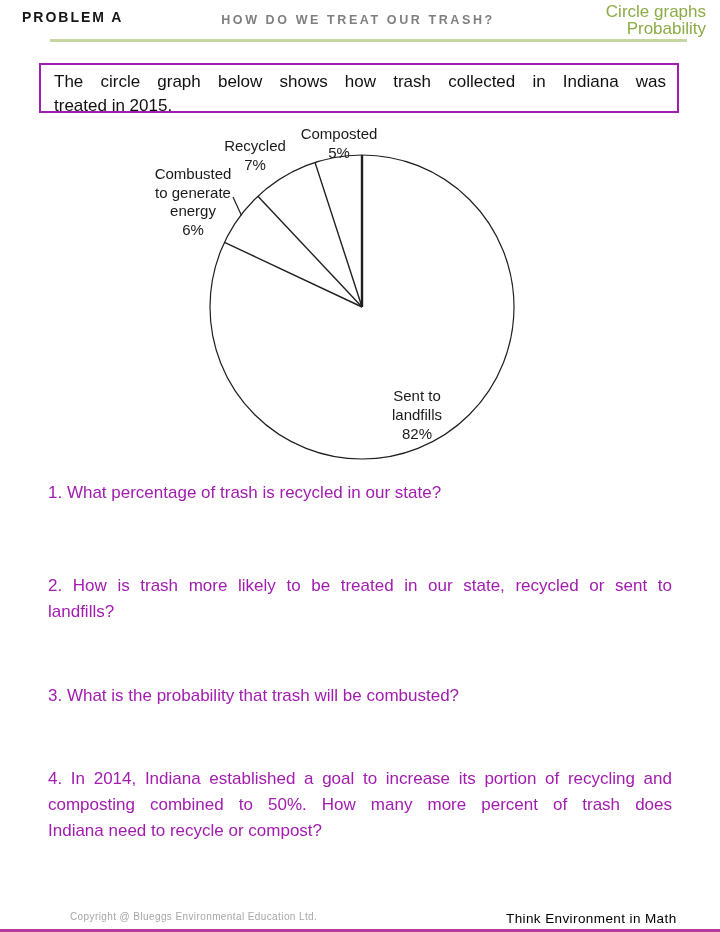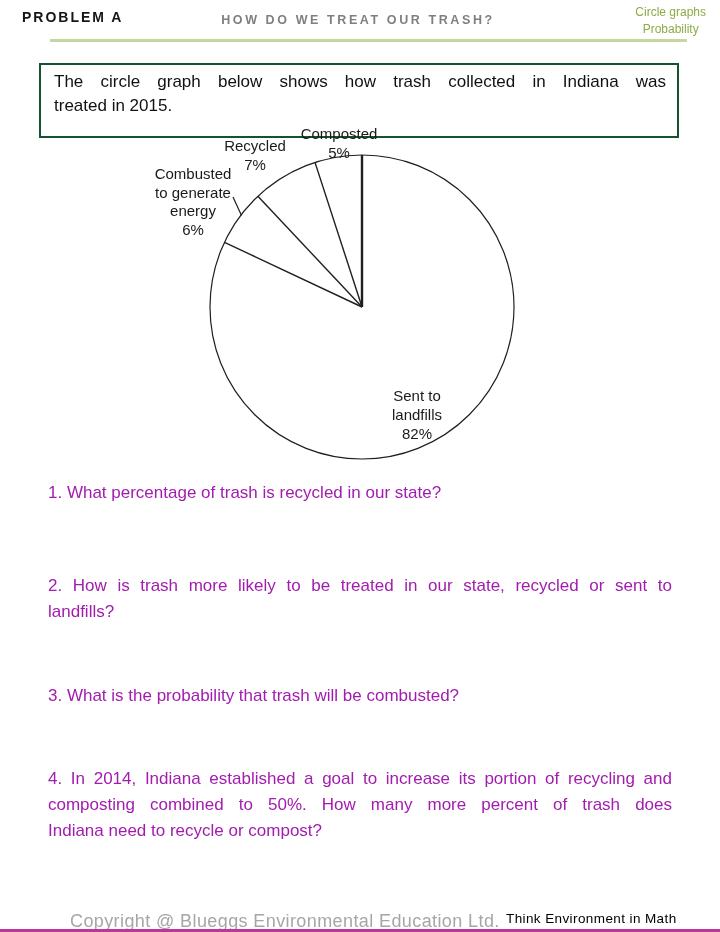--- a/index.html
+++ b/index.html
@@ -19,31 +19,31 @@
     position: absolute; left: 22px; top: 9px;
     font-size: 14px; font-weight: bold; letter-spacing: 2px; color: #151515;
   }
   .doc-title {
     position: absolute; left: 0; top: 13px; width: 700px;
     text-align: center;
     font-size: 12.5px; font-weight: bold; letter-spacing: 2.6px; color: #7f7f7f; margin-left: 8px;
   }
   .header-tags {
     position: absolute; right: 14px; top: 4px;
-    text-align: center; font-size: 12px; line-height: 16.5px;
+    text-align: right; font-size: 17px; line-height: 16.5px;
     color: #8cab46;
   }
   .header-rule {
     position: absolute; left: 50px; top: 39px; width: 637px; height: 3px;
     background: #c6d6a0;
   }
   
   .intro-box {
-    position: absolute; left: 39px; top: 63px; width: 640px; height: 75px;
-    border: 2px solid #14532d;
+    position: absolute; left: 39px; top: 63px; width: 640px; height: 50px;
+    border: 2px solid #a21caf;
     padding: 5px 11px 0 13px;
     font-size: 17px; line-height: 24px; color: #111;
   }
   .jline { text-align: justify; text-align-last: justify; }
   
   .pie-svg { position: absolute; left: 140px; top: 120px; }
   .pie-svg circle { fill: #ffffff; stroke: #1f1f1f; stroke-width: 1.2; }
   .pie-svg line { stroke: #1f1f1f; stroke-width: 1.4; }
   .pie-svg line.thick { stroke-width: 2.4; }
   .pie-svg line.leader { stroke-width: 1.2; }
@@ -60,21 +60,21 @@
     position: absolute; left: 48px; width: 624px;
     font-size: 17px; line-height: 26px; color: #a21caf;
   }
   .q1 { top: 480px; }
   .q2 { top: 573px; }
   .q3 { top: 683px; }
   .q4 { top: 766px; }
   
   .footer-copyright {
     position: absolute; left: 70px; top: 911px;
-    font-size: 18px; letter-spacing: 0.4px; color: #a6a6a6;
+    font-size: 10px; letter-spacing: 0.4px; color: #a6a6a6;
   }
   .footer-brand {
     position: absolute; left: 506px; top: 911px;
     font-size: 13.5px; letter-spacing: 0.4px; color: #000000;
   }
   .footer-bar {
     position: absolute; left: 0; bottom: 0; width: 720px; height: 3px;
     background: #b8399b;
   }
 </style>

